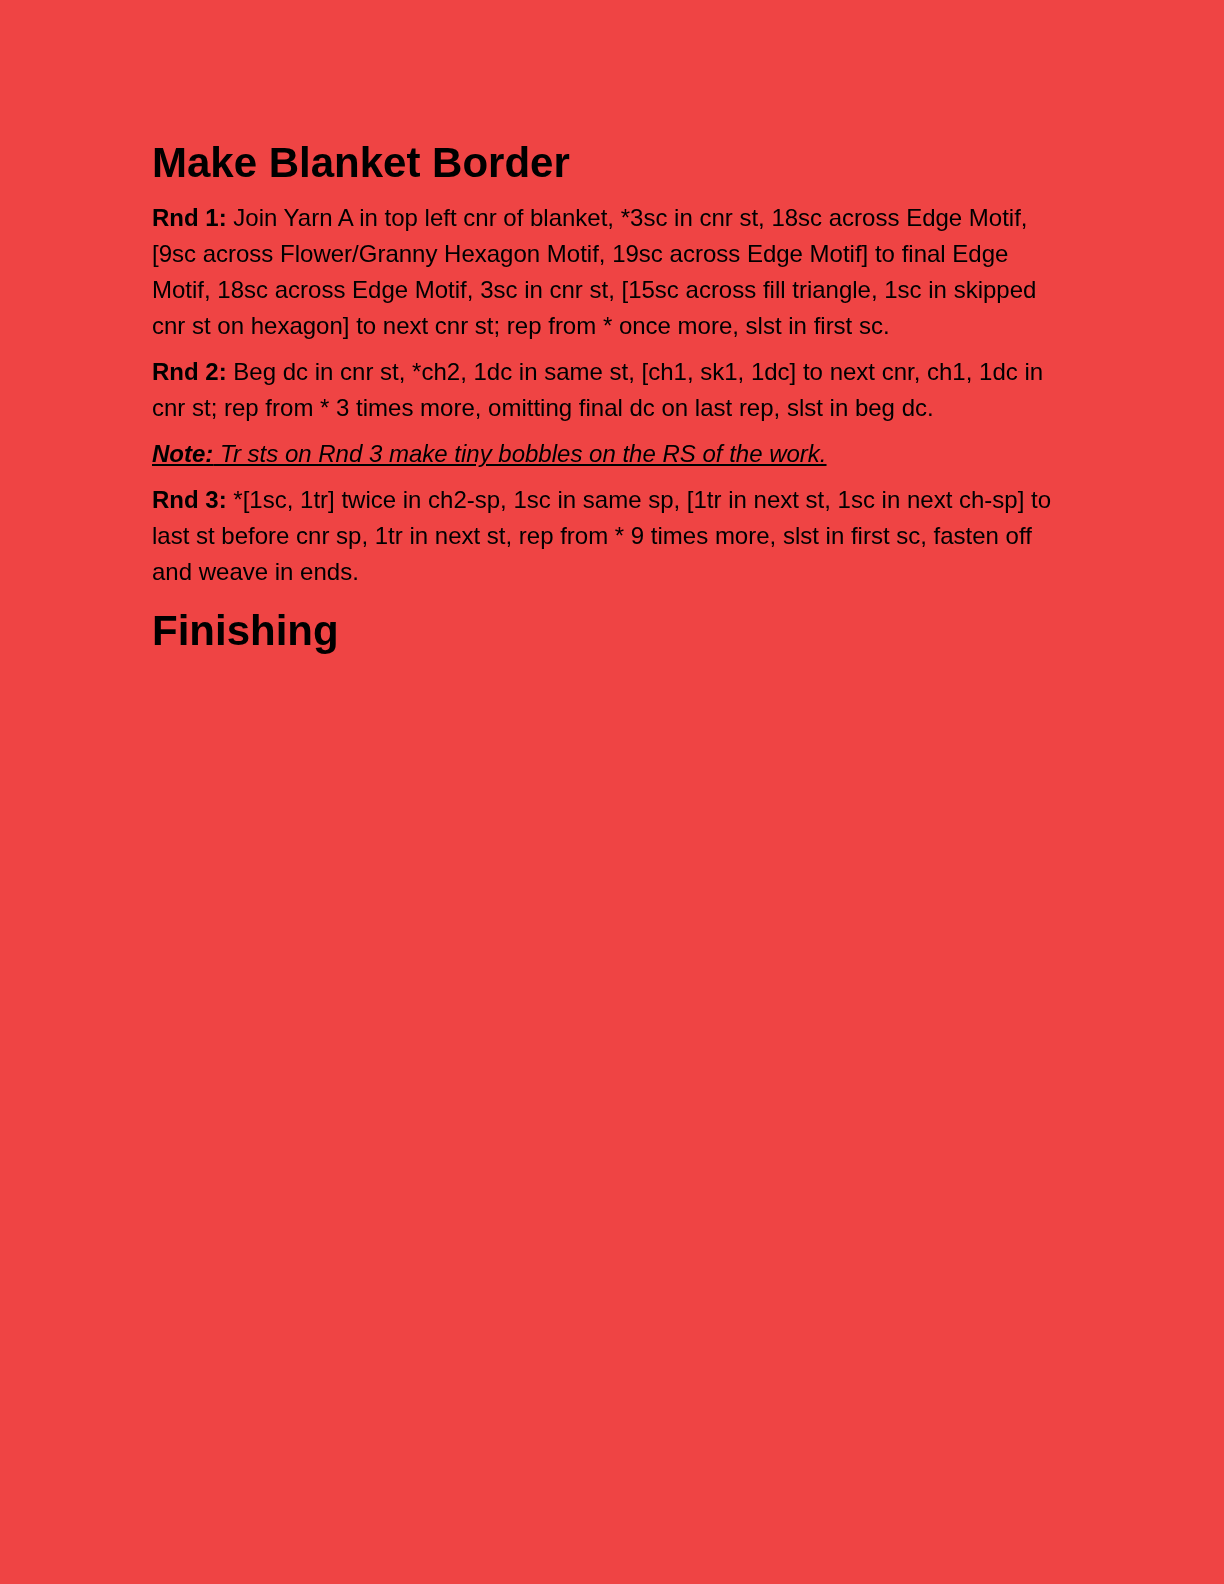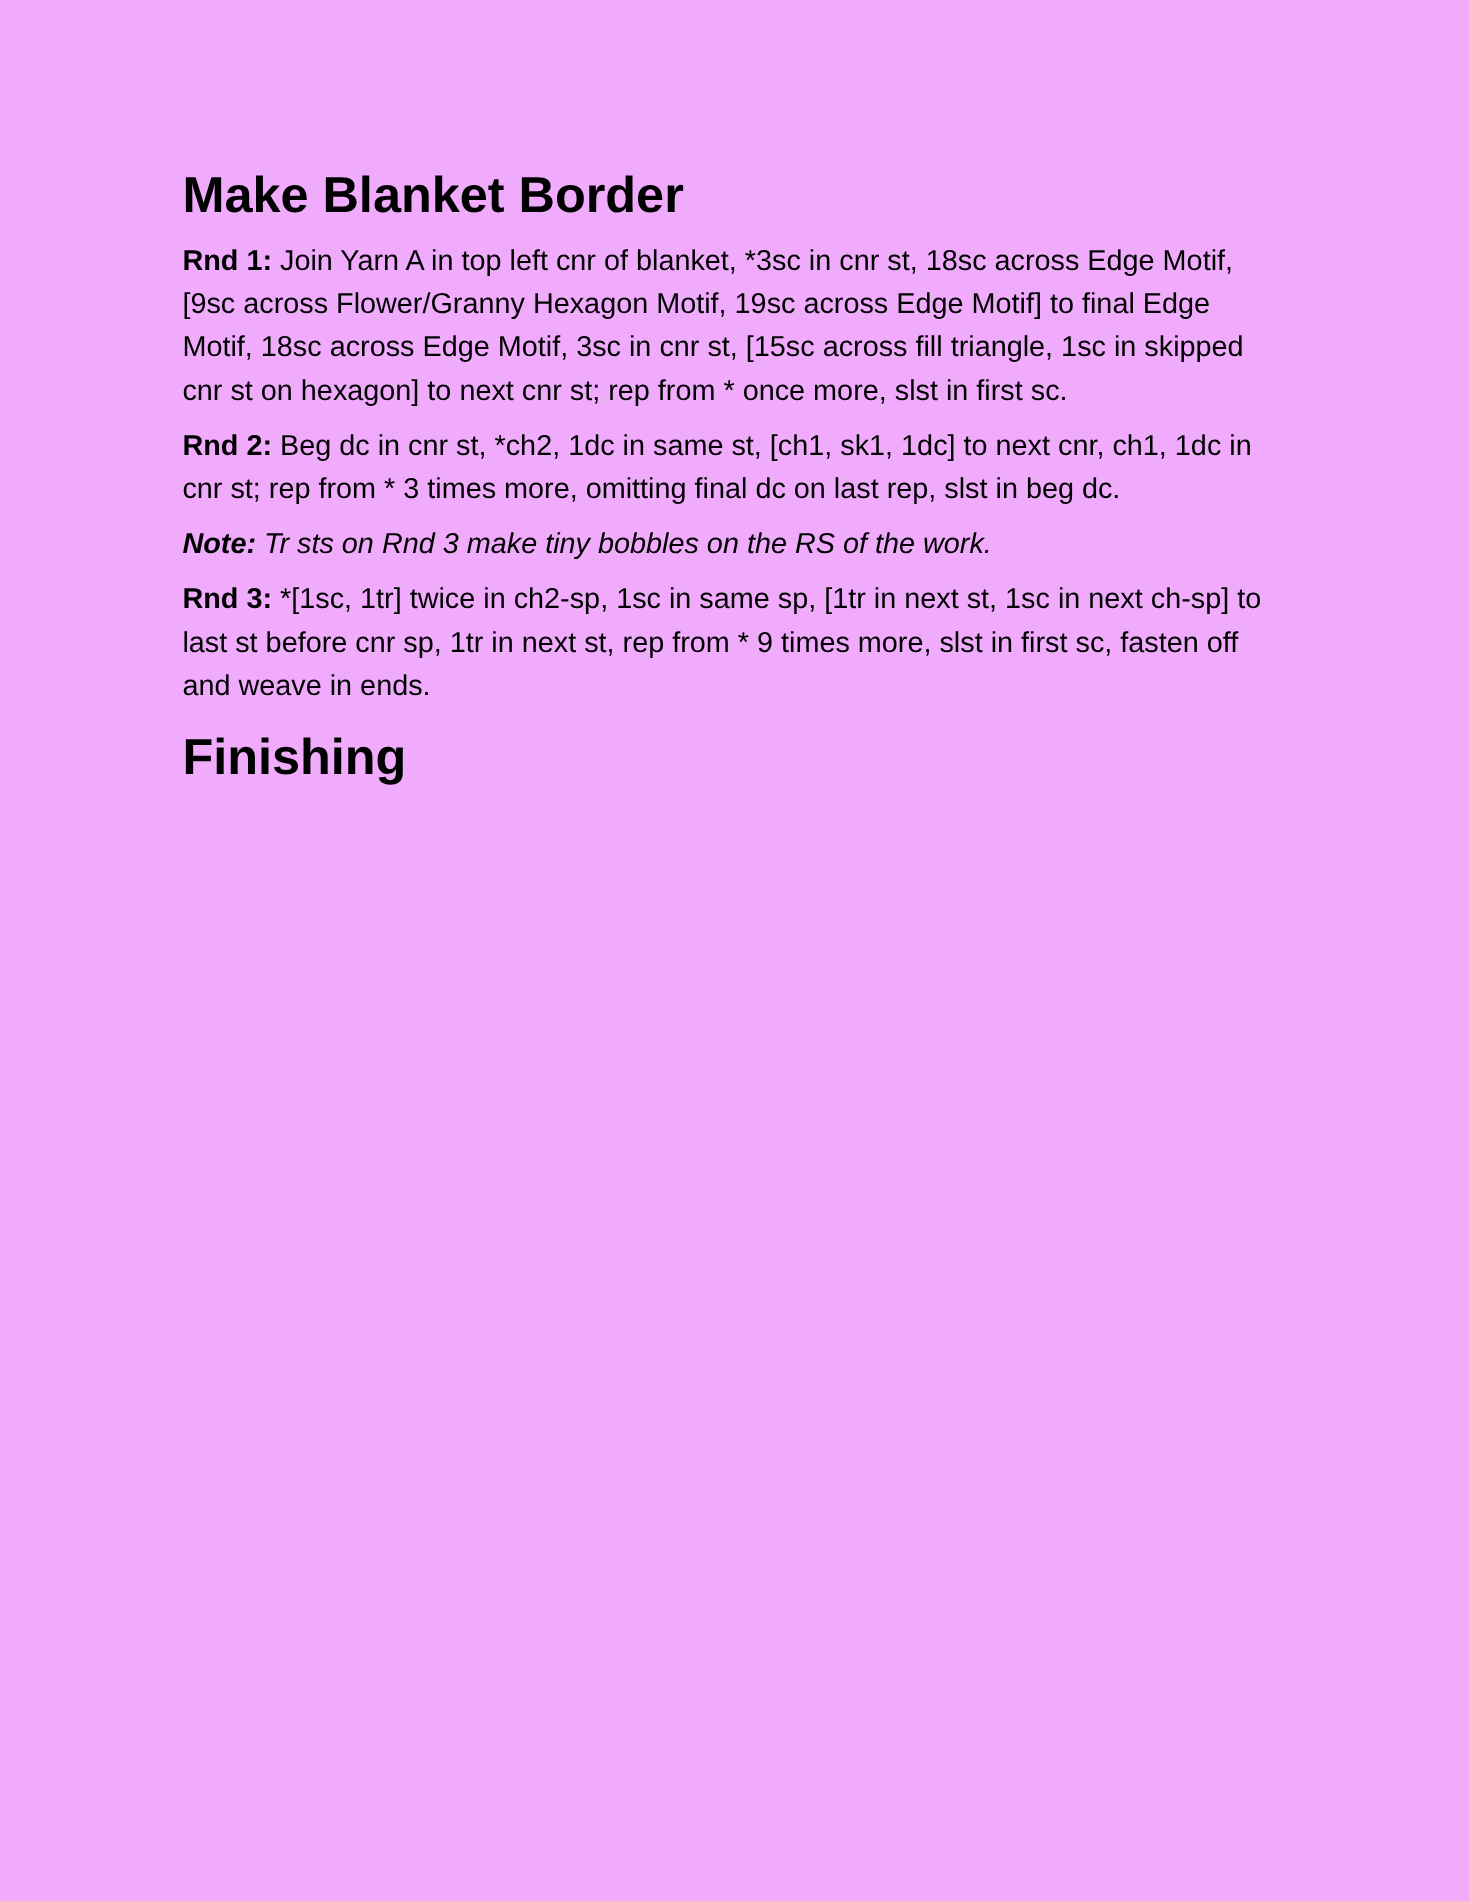--- a/index.html
+++ b/index.html
@@ -4,21 +4,21 @@
 <style>
   html, body {
     margin: 0;
     padding: 0;
     background: #ffffff;
   }
   .page {
     position: relative;
     width: 1224px;
     height: 1584px;
-    background: #f0abfc;
+    background: #ef4444;
     overflow: hidden;
     font-family: "Liberation Sans", "DejaVu Sans", sans-serif;
     color: #000000;
   }
   .content {
     position: absolute;
     left: 152px;
     top: 139px;
     width: 906px;
   }
@@ -37,20 +37,21 @@
     font-size: 24px;
     line-height: 36px;
     margin: 0 0 10px 0;
     color: #000000;
   }
   p.body-para .para-label {
     font-weight: bold;
   }
   p.note-para {
     font-style: italic;
+    text-decoration: underline;
   }
   p.note-para .para-label {
     font-weight: bold;
     font-style: italic;
   }
 </style>
 </head>
 <body>
 
 <div class="page">

